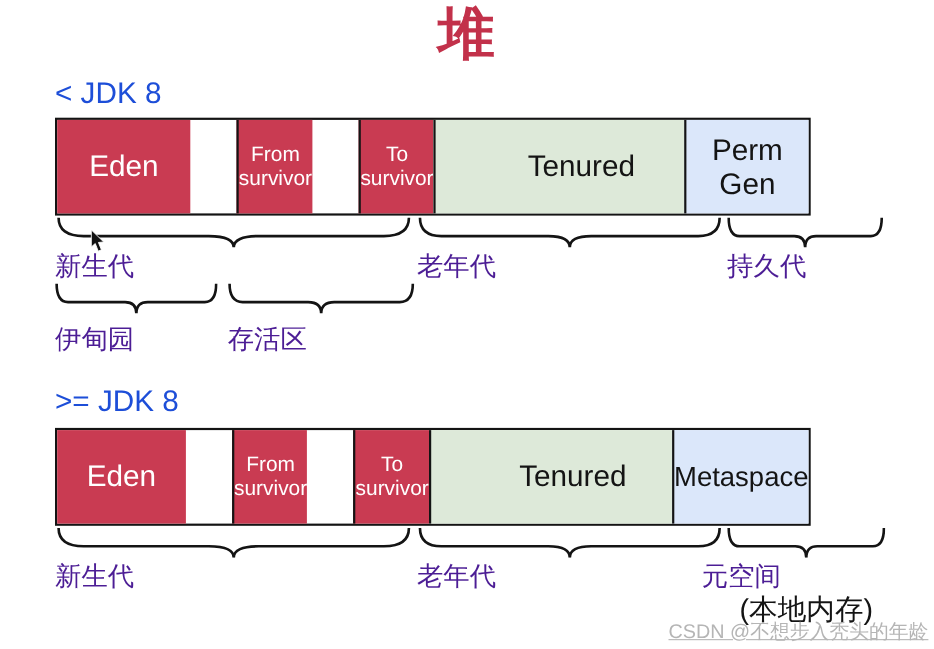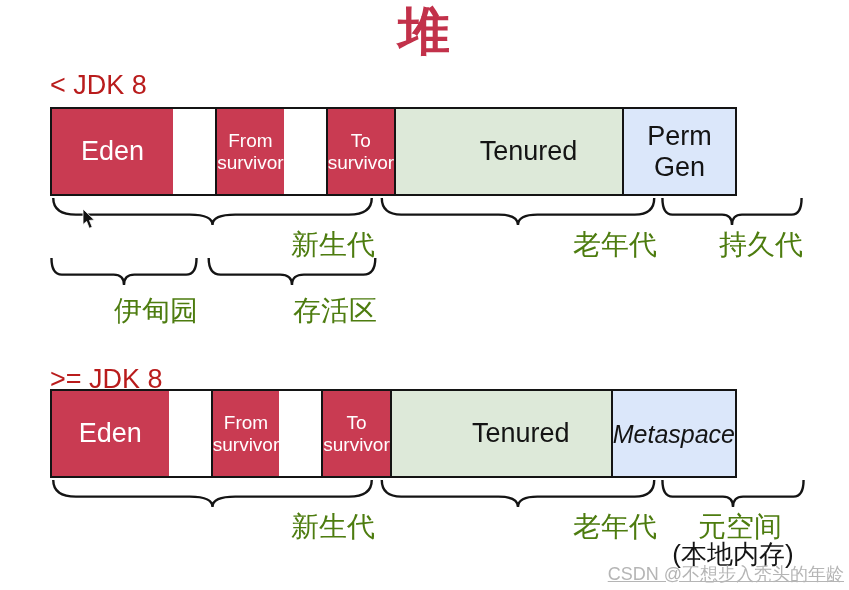--- a/index.html
+++ b/index.html
@@ -7,40 +7,40 @@
     width:849px;height:590px;position:relative;background:#ffffff;
     font-family:"Liberation Sans","DejaVu Sans",sans-serif;overflow:hidden;
   }
   .abs{position:absolute;}
   .page-title{
     left:0;top:0;width:849px;text-align:center;
     font-size:52px;font-weight:700;color:var(--title,#c2314a);
     line-height:62px;letter-spacing:1px;
   }
   .jdk-heading{
-    font-size:27px;color:#b91c1c;white-space:nowrap;
+    font-size:27px;color:#1d4ed8;white-space:nowrap;
   }
   .bar{
     display:flex;width:687px;height:89px;left:50px;
     border:2px solid #141414;box-sizing:border-box;background:#fff;
   }
   .seg{
     display:flex;flex-direction:column;align-items:center;justify-content:center;
     box-sizing:border-box;text-align:center;line-height:1.12;
   }
   .seg + .seg{border-left:2px solid #141414;}
   .seg-young{background:var(--young,#c93b52);color:#ffffff;}
   .seg-old{background:var(--old,#dde9d9);color:#141414;padding-left:39px;}
   .seg-perm{background:var(--perm,#dbe7fa);color:#141414;}
   .seg-lg{font-size:27px;}
   .seg-sm{font-size:19px;margin-left:42px;}
   .brace{height:27px;}
   .brace svg{display:block;width:100%;height:100%;}
   .gen-label{
-    font-size:28px;color:#4d7c0f;text-align:right;white-space:nowrap;
+    font-size:24px;color:#4c1d95;text-align:left;white-space:nowrap;
   }
   .note-label{
     font-size:26px;color:#141414;text-align:center;white-space:nowrap;
   }
   .watermark{
     right:5px;top:562px;font-size:18px;color:#b5b5b5;white-space:nowrap;text-decoration:underline;
   }
   .cursor{left:82px;top:209px;width:15px;height:21px;}
 </style>
 </head>
@@ -99,36 +99,36 @@
     </svg>
   </div>
 
 <div class="abs gen-label" style="left:50px;top:292px;width:148px;">伊甸园</div>
 <div class="abs gen-label" style="left:207px;top:292px;width:170px;">存活区</div>
 
 <svg class="abs cursor" viewBox="0 0 15 21">
   <polygon points="1,0 1,15.5 4.6,12.4 7.3,19.3 10.2,18.1 7.5,11.4 12.3,11" fill="#111" stroke="#fff" stroke-width="0.8"></polygon>
 </svg>
 
-<div class="abs jdk-heading" style="left:50px;top:350px;margin-top:14px;">&gt;= JDK 8</div>
+<div class="abs jdk-heading" style="left:50px;top:350px;">&gt;= JDK 8</div>
 
 <div class="abs bar" style="top:389px;">
   <div class="seg seg-young seg-lg" style="width:20.5%;">
       <span>Eden</span>
     </div>
   <div class="seg seg-young seg-sm" style="width:11.3%;">
       <span>From survivor</span>
     </div>
   <div class="seg seg-young seg-sm" style="width:11.5%;">
       <span>To survivor</span>
     </div>
   <div class="seg seg-old seg-lg" style="width:37.6%;">
       <span>Tenured</span>
     </div>
-  <div class="seg seg-perm seg-lg" style="width:19.1%;font-size:25px;font-style:italic;">
+  <div class="seg seg-perm seg-lg" style="width:19.1%;font-size:25px;">
       <span>Metaspace</span>
     </div>
 </div>
 
 <div class="abs brace" style="left:50px;top:480px;width:325px;">
     <svg viewBox="0 0 200 26" preserveAspectRatio="none">
       <path d="M2,0 Q2,16 16,16 L86,16 Q100,16 100,26 Q100,16 114,16 L184,16 Q198,16 198,0" fill="none" stroke="#141414" stroke-width="2.4" stroke-linecap="round" vector-effect="non-scaling-stroke"></path>
     </svg>
   </div>
 <div class="abs brace" style="left:379px;top:480px;width:278px;">

